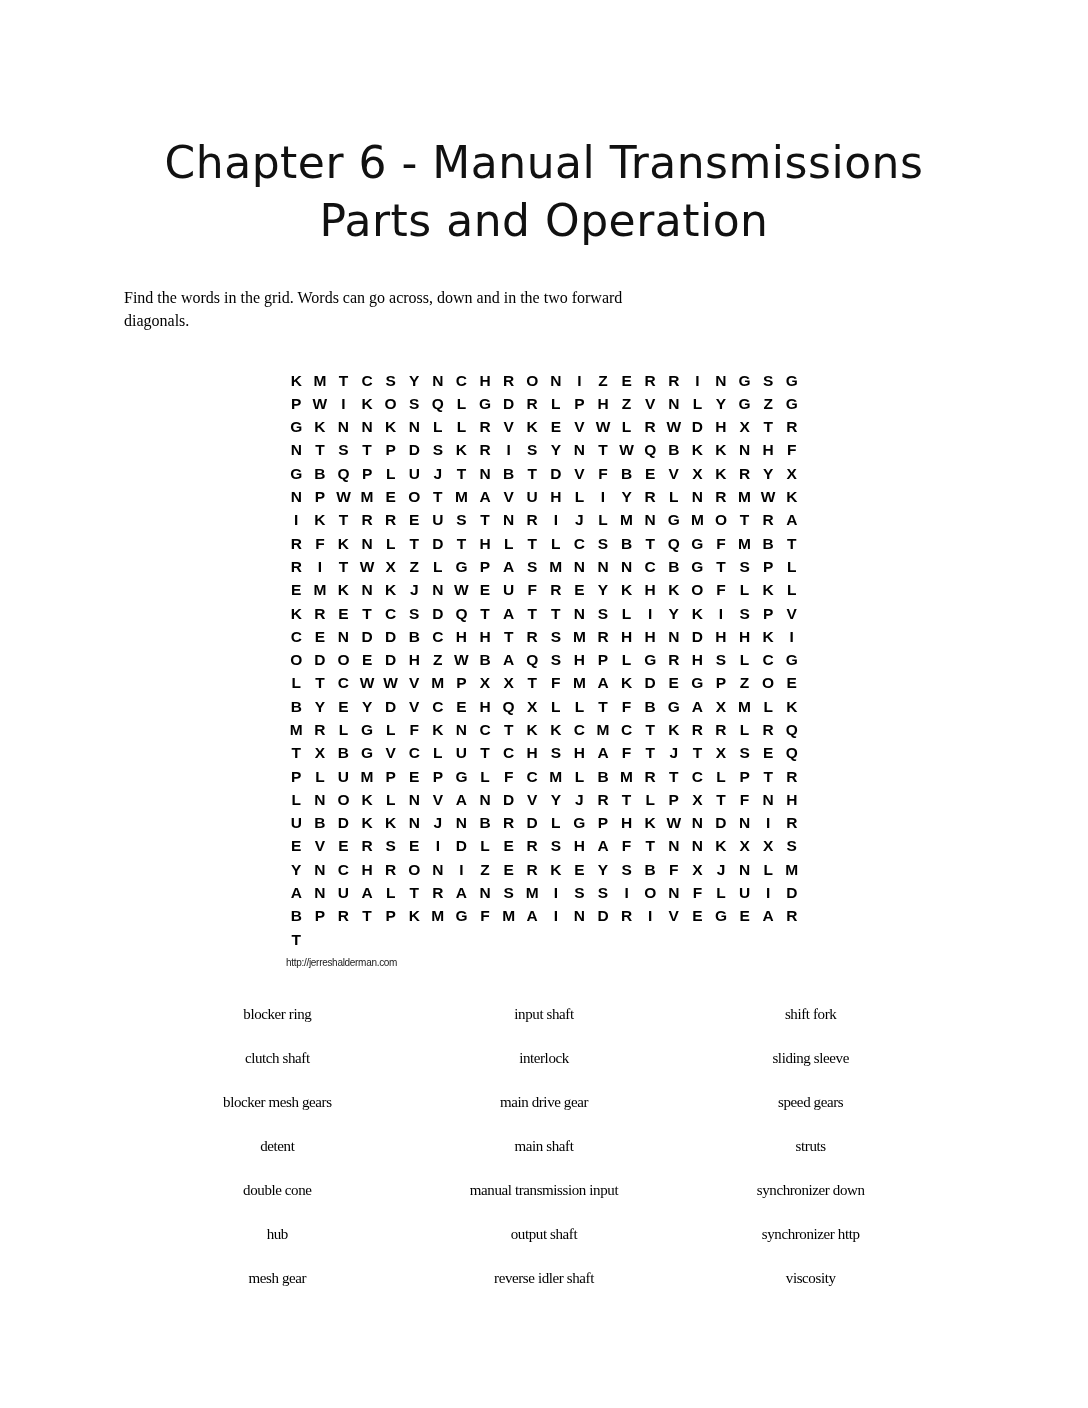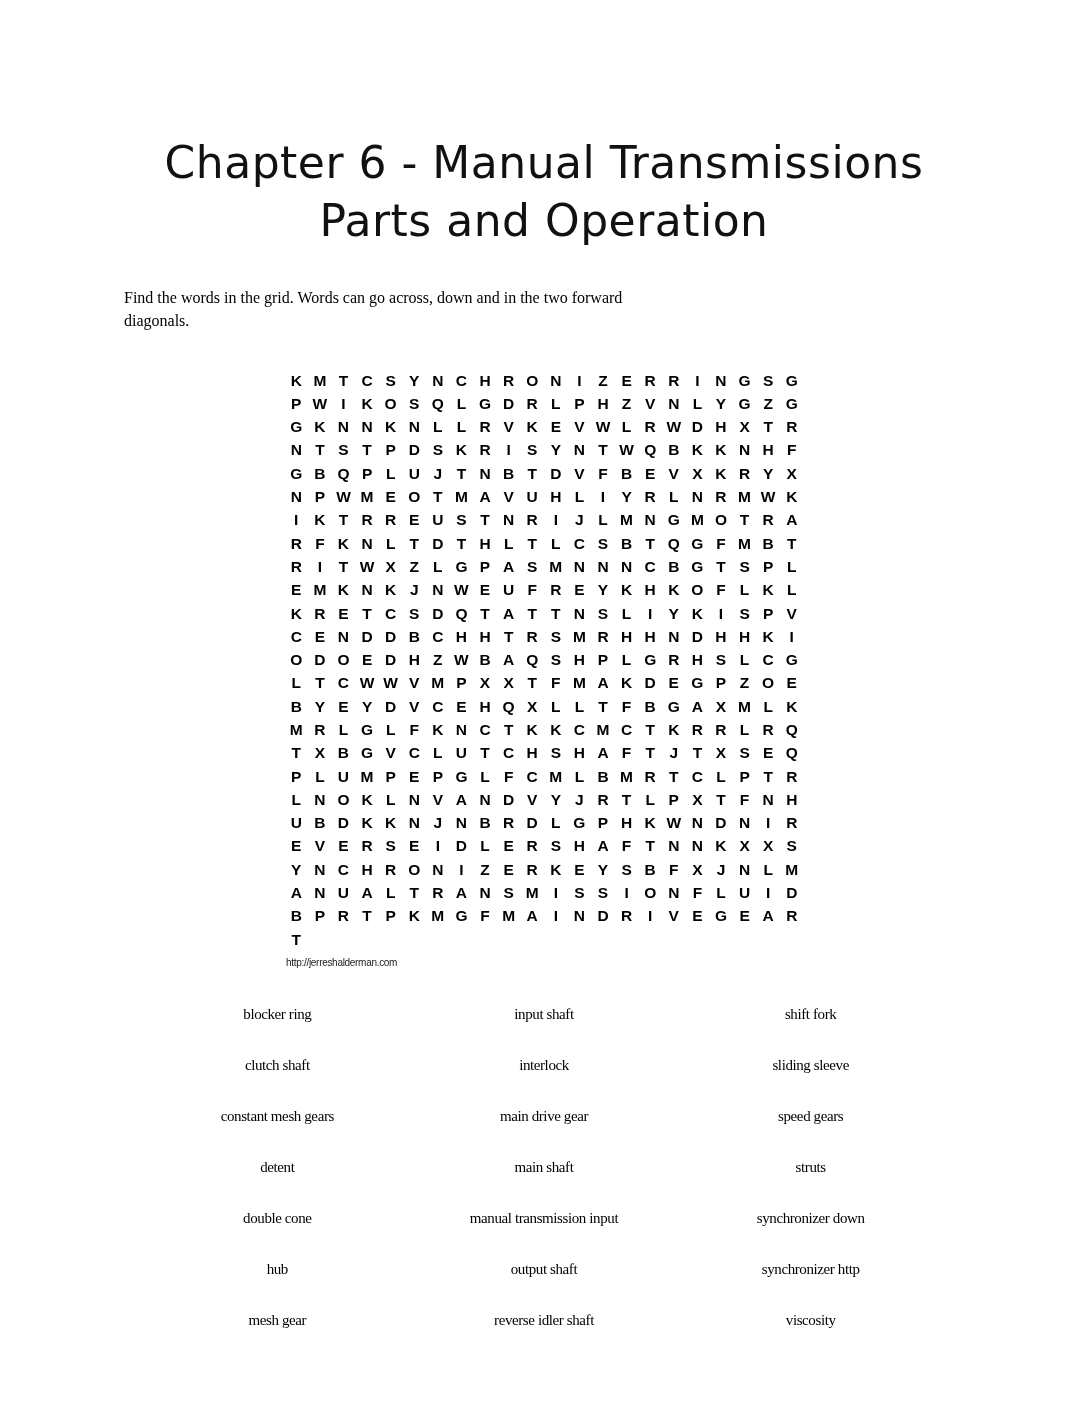--- a/index.html
+++ b/index.html
@@ -68,21 +68,21 @@
     color: #222;
     margin: 6px 0 0 0;
     padding-left: 286px;
     letter-spacing: -0.3px;
   }
   .words {
     margin: 38px auto 0 auto;
     width: 800px;
     display: grid;
     grid-template-columns: repeat(3, 1fr);
-    row-gap: 34px;
+    row-gap: 27px;
   }
   .word {
     font-family: "Liberation Serif", serif;
     font-size: 15px;
     text-align: center;
     color: #000;
     letter-spacing: -0.4px;
   }
 </style>
 </head>
@@ -630,21 +630,21 @@
 
   <div class="credit">http://jerreshalderman.com</div>
 
   <div class="words" id="words">
       <div class="word">blocker ring</div>
       <div class="word">input shaft</div>
       <div class="word">shift fork</div>
       <div class="word">clutch shaft</div>
       <div class="word">interlock</div>
       <div class="word">sliding sleeve</div>
-      <div class="word">constant mesh gears</div>
+      <div class="word">blocker mesh gears</div>
       <div class="word">main drive gear</div>
       <div class="word">speed gears</div>
       <div class="word">detent</div>
       <div class="word">main shaft</div>
       <div class="word">struts</div>
       <div class="word">double cone</div>
       <div class="word">manual transmission input</div>
       <div class="word">synchronizer down</div>
       <div class="word">hub</div>
       <div class="word">output shaft</div>

